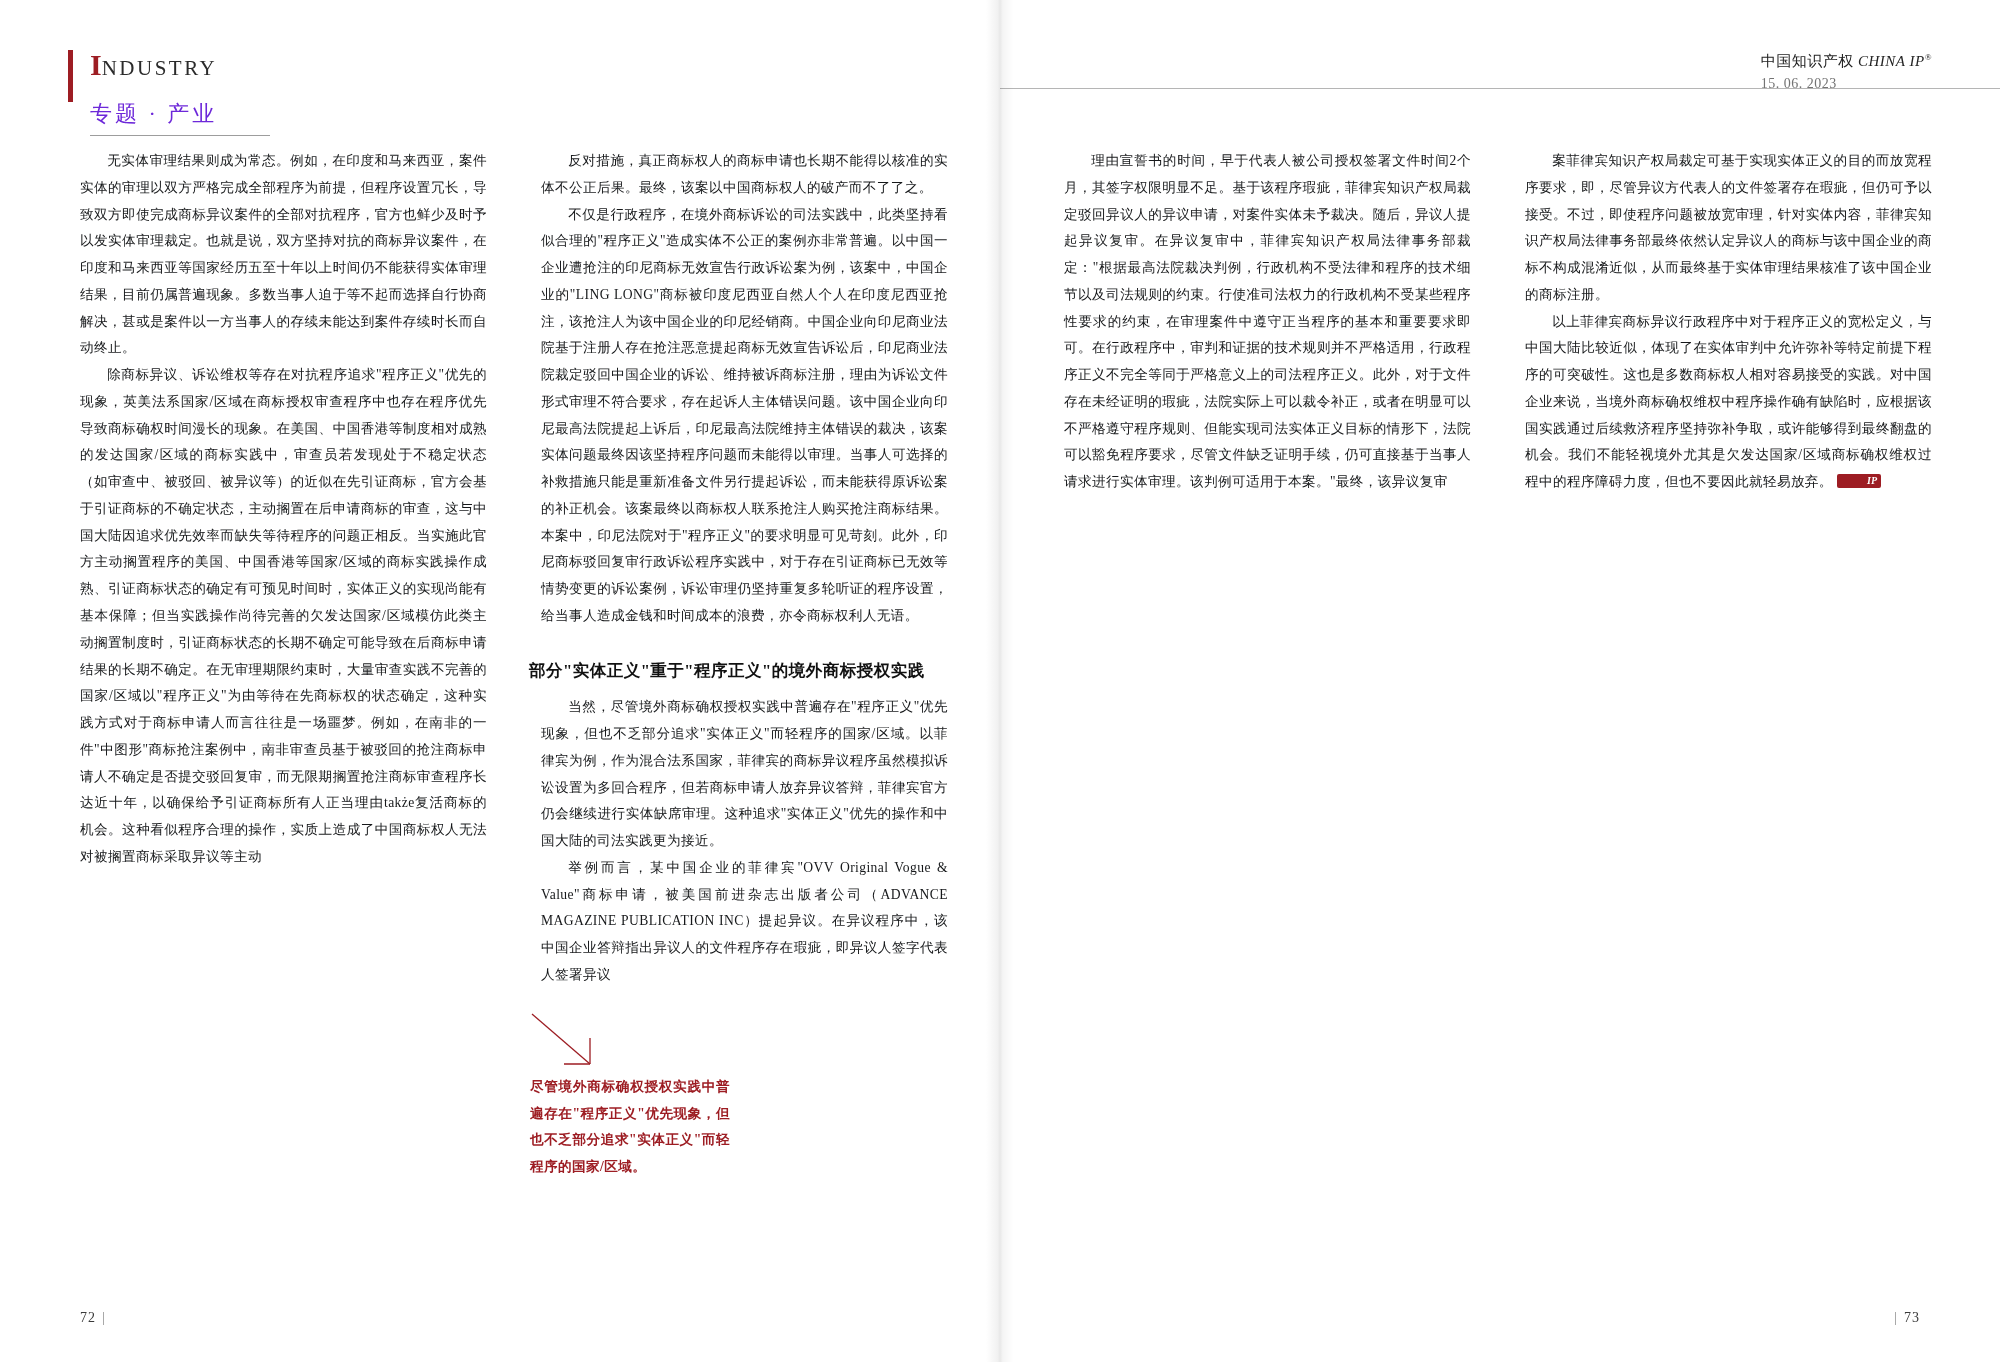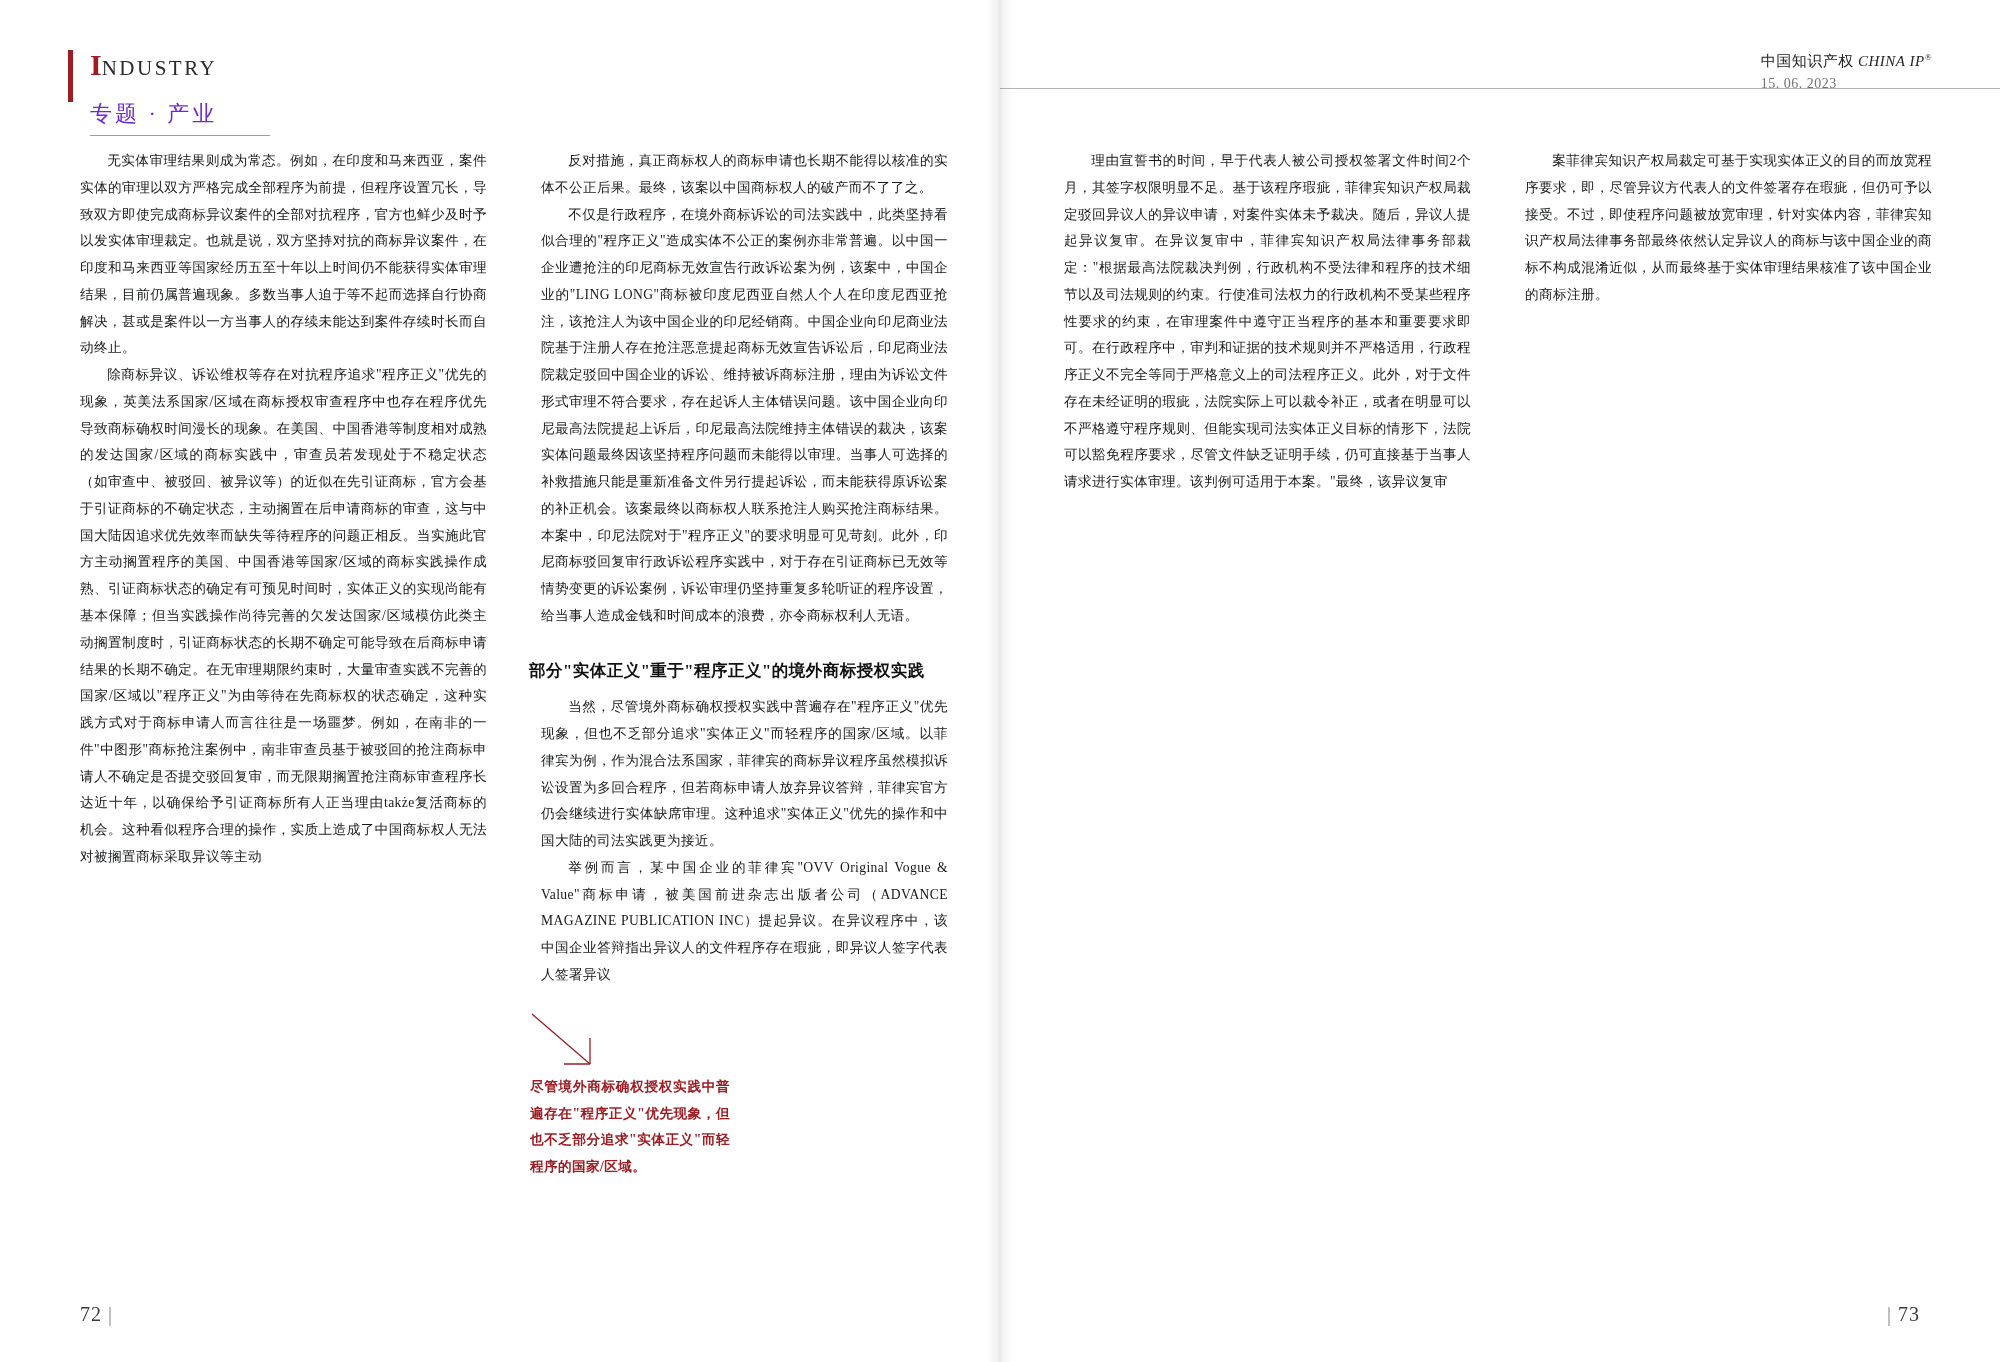--- a/index.html
+++ b/index.html
@@ -167,21 +167,21 @@
     position: absolute;
     left: 530px;
     top: 1012px;
     width: 200px;
   }
 
   
   .folio {
     position: absolute;
     bottom: 36px;
-    font-size: 20px;
+    font-size: 14px;
     color: #3a3a3a;
     letter-spacing: 1px;
   }
   .folio-left  { left: 80px; }
   .folio-right { right: 80px; }
   .folio .bar { color: #888; margin: 0 6px; }
 
   .endmark {
     display: inline-block;
     background: #9d1d23;
@@ -245,20 +245,21 @@
       <div class="brand"><span>中国知识产权</span> <span class="en">CHINA IP</span><sup>®</sup></div>
       <div class="date">15. 06. 2023</div>
     </div>
 
     <div class="cols">
       <div class="col">
         <p>理由宣誓书的时间，早于代表人被公司授权签署文件时间2个月，其签字权限明显不足。基于该程序瑕疵，菲律宾知识产权局裁定驳回异议人的异议申请，对案件实体未予裁决。随后，异议人提起异议复审。在异议复审中，菲律宾知识产权局法律事务部裁定："根据最高法院裁决判例，行政机构不受法律和程序的技术细节以及司法规则的约束。行使准司法权力的行政机构不受某些程序性要求的约束，在审理案件中遵守正当程序的基本和重要要求即可。在行政程序中，审判和证据的技术规则并不严格适用，行政程序正义不完全等同于严格意义上的司法程序正义。此外，对于文件存在未经证明的瑕疵，法院实际上可以裁令补正，或者在明显可以不严格遵守程序规则、但能实现司法实体正义目标的情形下，法院可以豁免程序要求，尽管文件缺乏证明手续，仍可直接基于当事人请求进行实体审理。该判例可适用于本案。"最终，该异议复审</p>
       </div>
       <div class="col">
         <p>案菲律宾知识产权局裁定可基于实现实体正义的目的而放宽程序要求，即，尽管异议方代表人的文件签署存在瑕疵，但仍可予以接受。不过，即使程序问题被放宽审理，针对实体内容，菲律宾知识产权局法律事务部最终依然认定异议人的商标与该中国企业的商标不构成混淆近似，从而最终基于实体审理结果核准了该中国企业的商标注册。</p>
+        <p><span>以上菲律宾商标异议行政程序中对于程序正义的宽松定义，与中国大陆比较近似，体现了在实体审判中允许弥补等特定前提下程序的可突破性。这也是多数商标权人相对容易接受的实践。对中国企业来说，当境外商标确权维权中程序操作确有缺陷时，应根据该国实践通过后续救济程序坚持弥补争取，或许能够得到最终翻盘的机会。我们不能轻视境外尤其是欠发达国家/区域商标确权维权过程中的程序障碍力度，但也不要因此就轻易放弃。</span><span class="endmark">IP</span></p>
       </div>
     </div>
 
     <div class="folio folio-right"><span class="bar">|</span><span>73</span></div>
   </div>
 
   <div class="gutter"></div>
 </div>
 
 </body></html>

